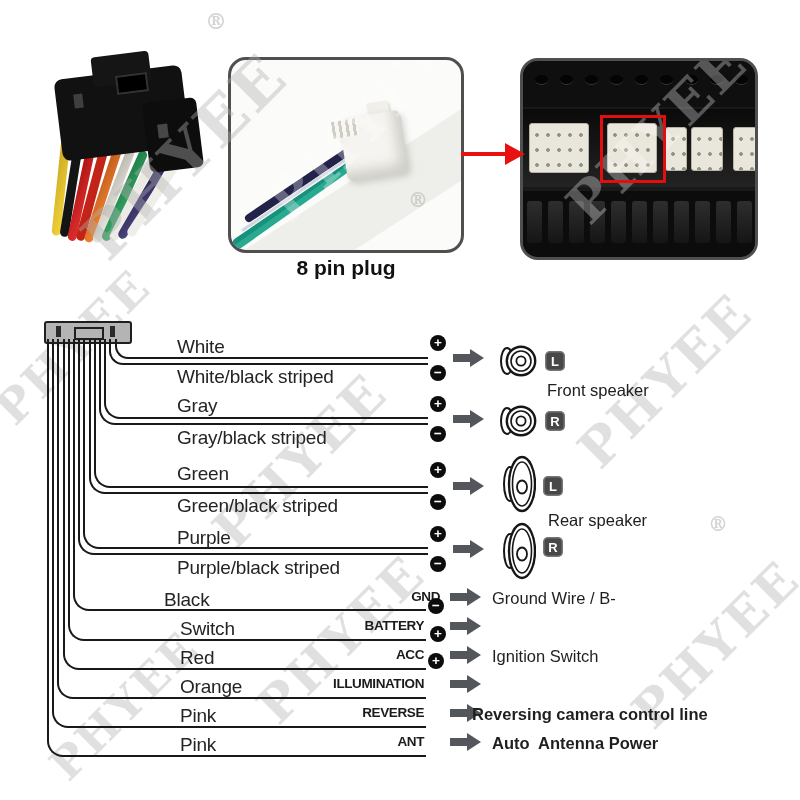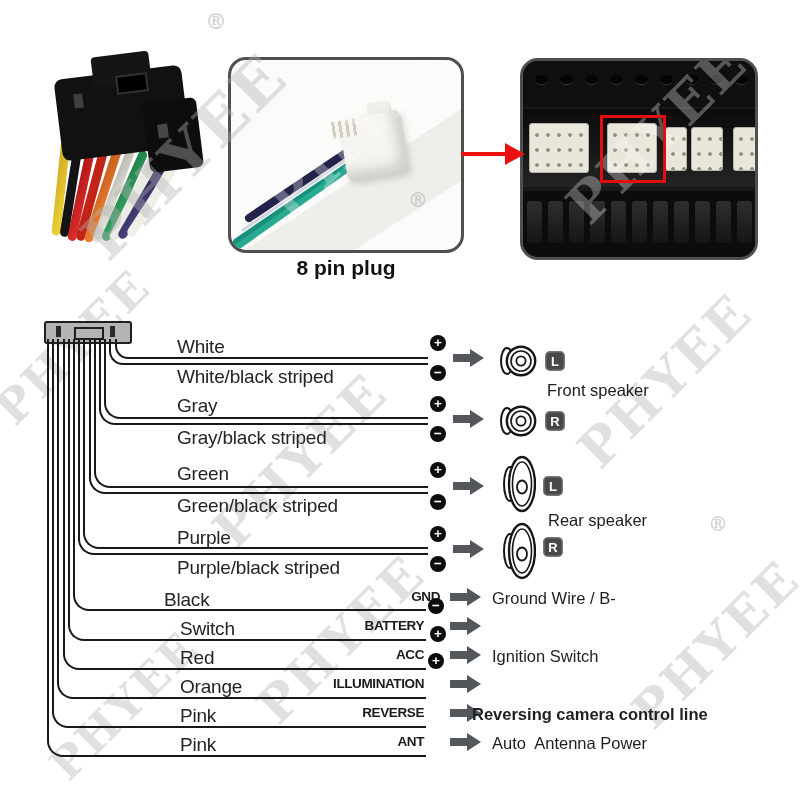--- a/index.html
+++ b/index.html
@@ -233,15 +233,15 @@
     <ellipse cx="8" cy="29" rx="6" ry="17" fill="#fff" stroke="#161616" stroke-width="2"></ellipse>
     <ellipse cx="20" cy="29" rx="13" ry="27" fill="#fff" stroke="#161616" stroke-width="2.4"></ellipse>
     <ellipse cx="20" cy="29" rx="9.5" ry="22" fill="none" stroke="#161616" stroke-width="1.6"></ellipse>
     <ellipse cx="20" cy="32" rx="5" ry="6.5" fill="#fff" stroke="#161616" stroke-width="1.8"></ellipse>
   </svg>
   <div class="badge" style="left:543px;top:537px;">R</div>
 
   <span class="desc" style="left:492px;top:589px;">Ground Wire / B-</span>
   <span class="desc" style="left:492px;top:647px;">Ignition Switch</span>
   <span class="desc" style="left:472px;top:705px;font-weight:bold;">Reversing camera control line</span>
-  <span class="desc" style="left:492px;top:734px;">Auto  Antenna Power</span>
+  <span class="desc" style="left:492px;top:734px;font-weight:bold;">Auto  Antenna Power</span>
 
 </div>
 
 </body></html>

